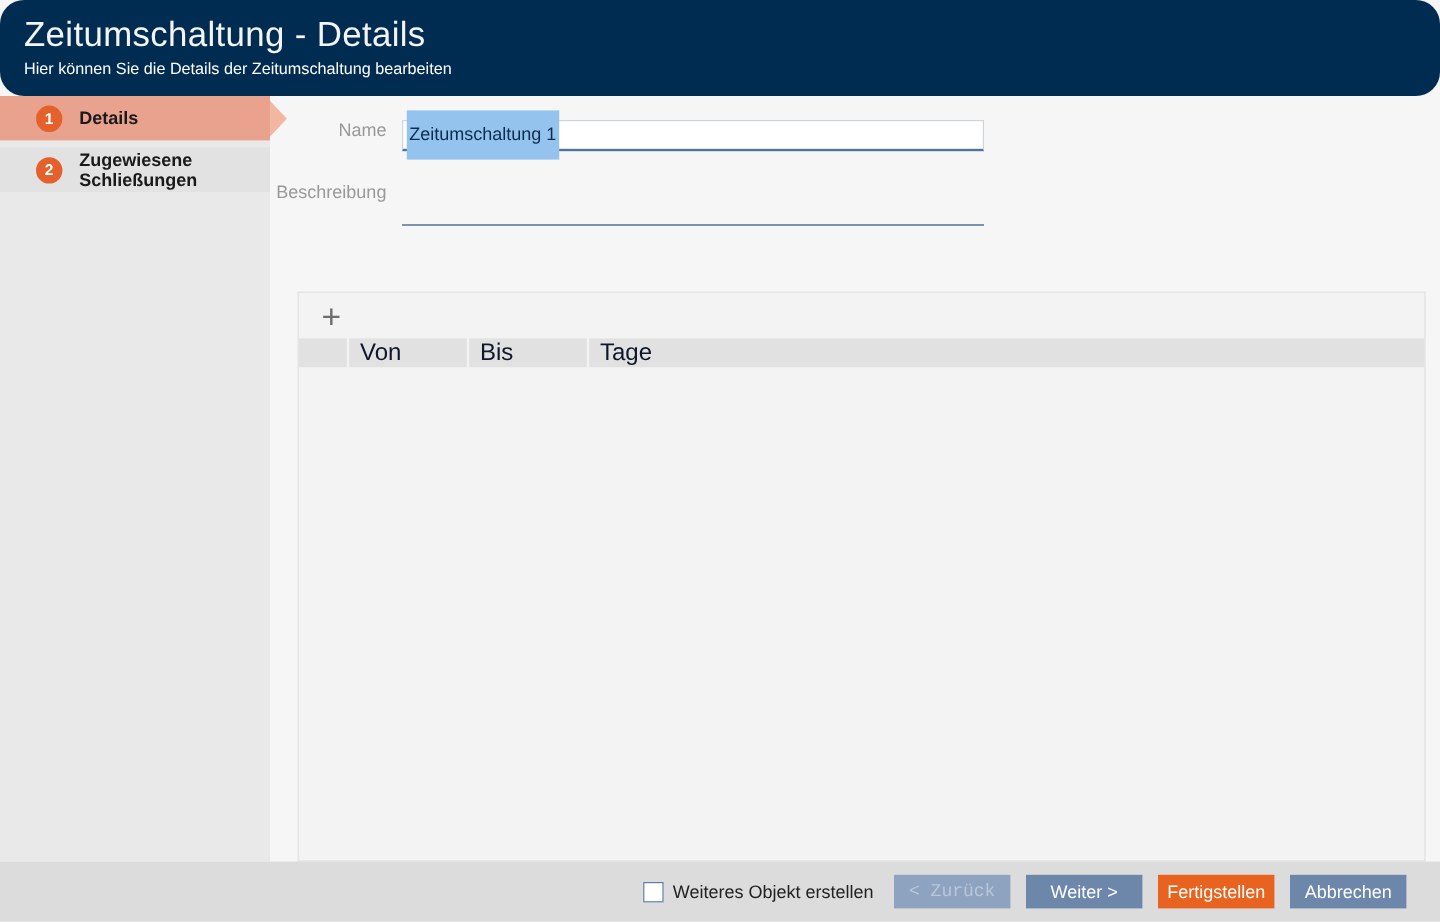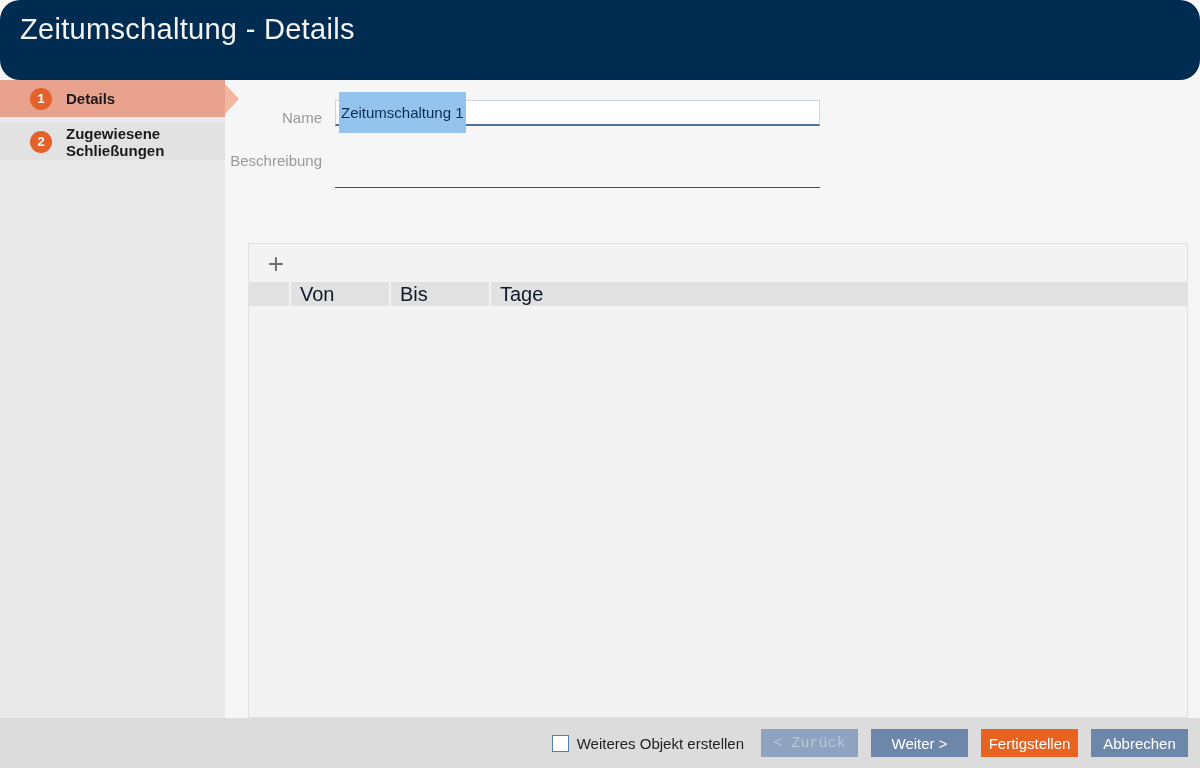--- a/index.html
+++ b/index.html
@@ -47,21 +47,21 @@
   .step.active .step-label { font-weight: bold; }
 
   
   .main { position: absolute; left: 225px; top: 80px; width: 975px; height: 638px; }
 
   .form-row { position: absolute; left: 0; display: flex; }
   .form-label {
     width: 110px; text-align: right; padding-right: 13px;
     font-size: 15px; color: #999;
   }
-  #row-name { top: 20px; align-items: flex-end; }
+  #row-name { top: 20px; align-items: flex-start; }
   .name-input {
     width: 485px; height: 26px; background: #fff;
     border: 1px solid #ccd4de; border-bottom: 2px solid #52729e;
     display: flex; align-items: center; padding-left: 3px;
     font-size: 15px; cursor: text;
   }
   .selected-text { background: #94c4ee; color: #0c2d51; padding: 12px 2px; white-space: pre; }
   #row-desc { top: 63px; }
   #row-desc .form-label { padding-top: 9px; }
   .desc-field {
@@ -89,21 +89,21 @@
     display: flex; align-items: center; padding-left: 9px; margin-right: 2px;
   }
   .col-0 { width: 40px; padding-left: 0; }
   .col-1 { width: 98px; }
   .col-2 { width: 98px; }
   .col-3 { flex: 1; margin-right: 0; }
 
   
   .footer {
     position: absolute; left: 0; top: 718px; width: 1200px; height: 50px;
-    background: #dcdcdc; display: flex; align-items: center; padding-right: 12px;
+    background: #dcdcdc; display: flex; align-items: center; padding-right: 28px;
   }
   .checkbox-group { margin-left: auto; display: flex; align-items: center; cursor: default; }
   .checkbox {
     width: 17px; height: 17px; background: #fff; border: 1px solid #5c7ca8; cursor: pointer;
   }
   .checkbox-label { margin-left: 8px; font-size: 15px; color: #222; }
   .btn {
     width: 97px; height: 28px; margin-left: 13px; border: none;
     font-family: inherit; font-size: 15px; color: #fff; cursor: pointer; padding: 0;
   }
@@ -111,20 +111,21 @@
   .btn-back { background: #8ea3bf; color: #b9c7da; }
   .btn-next { background: #6d87ab; }
   .btn-finish { background: #e8631f; }
   .btn-cancel { background: #6d87ab; }
 </style>
 </head>
 <body>
 
 <div class="header">
   <h1 class="header-title">Zeitumschaltung - Details</h1>
+  <div class="header-subtitle">Hier können Sie die Details der Zeitumschaltung bearbeiten</div>
 </div>
 
 <div class="sidebar">
   <div class="step active">
     <span class="step-circle">1</span>
     <span class="step-label">Details</span>
     <span class="step-arrow"></span>
   </div>
   <div class="step">
     <span class="step-circle">2</span>

